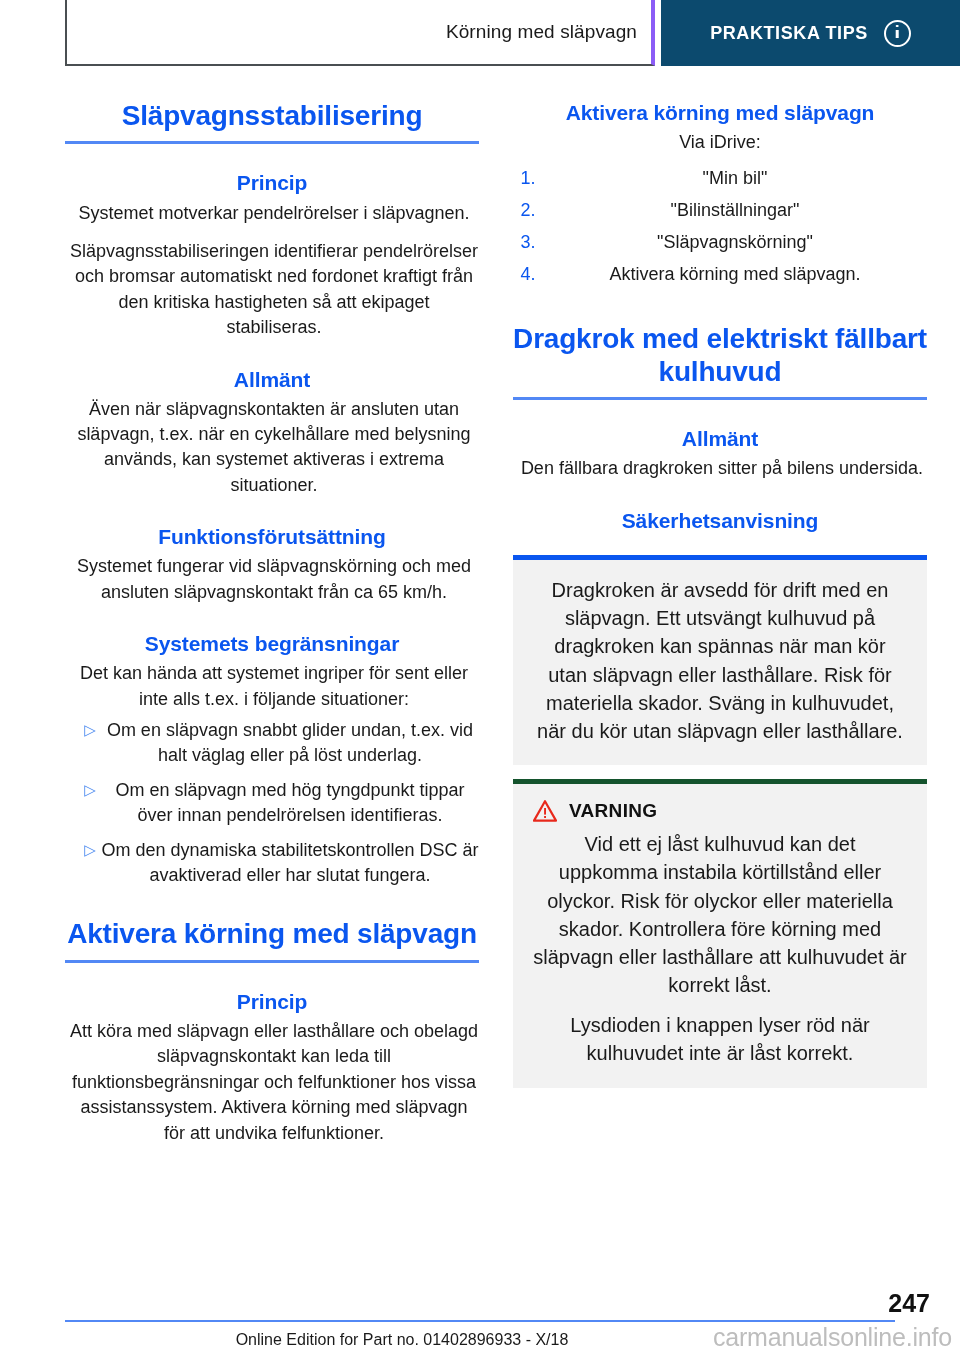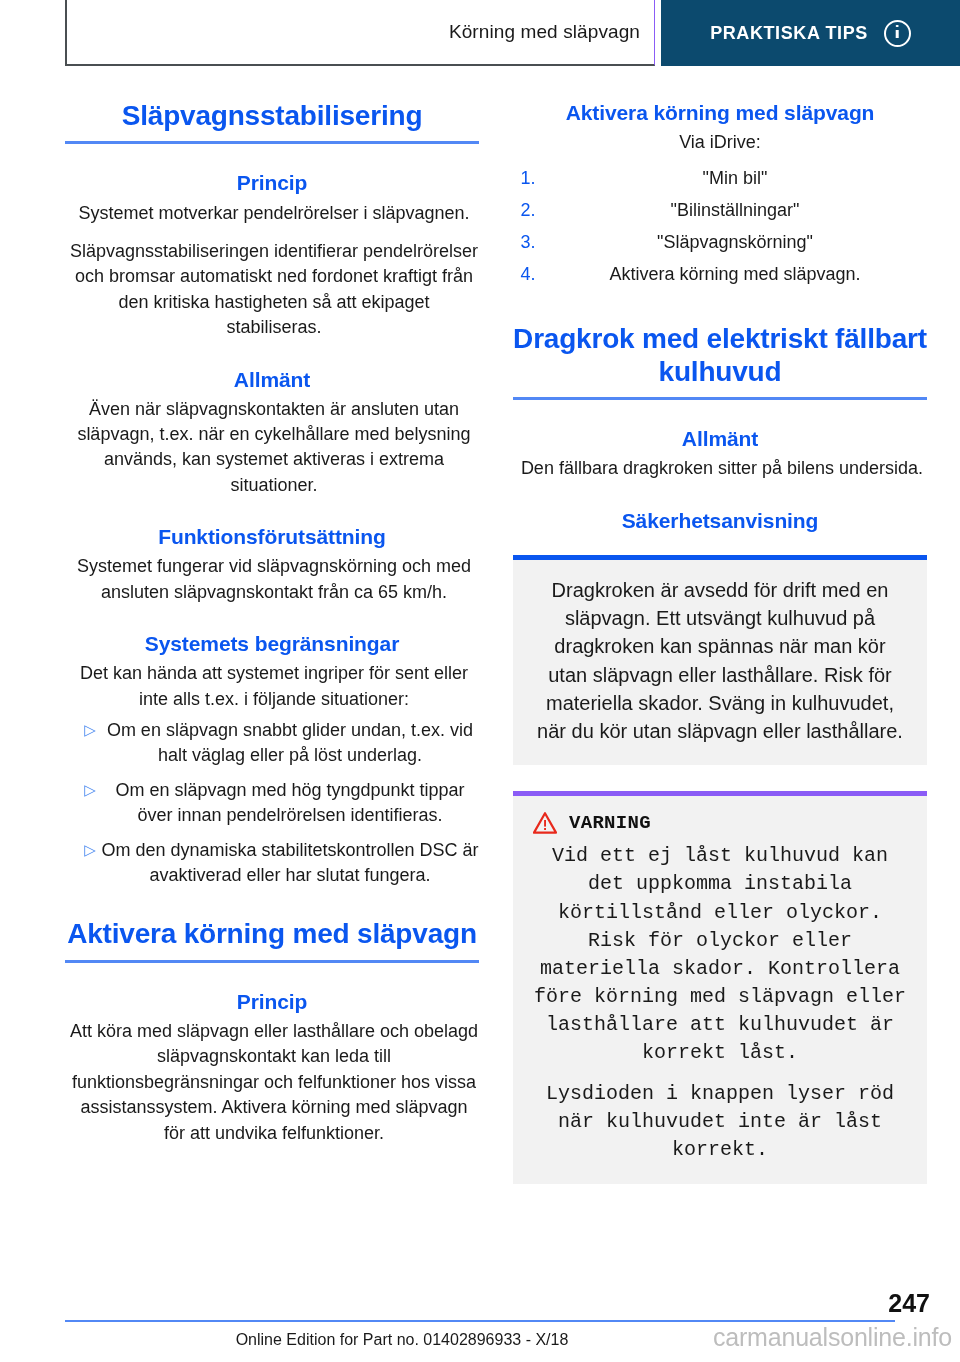--- a/index.html
+++ b/index.html
@@ -24,21 +24,21 @@
     height: 70px;
   }
   .header-box {
     position: absolute;
     left: 65px;
     top: 0;
     width: 590px;
     height: 66px;
     border-left: 2px solid #4a4f52;
     border-bottom: 2px solid #4a4f52;
-    border-right: 1px solid #8b5cf6;
+    border-right: 4px solid #8b5cf6;
     box-sizing: border-box;
     display: flex;
     align-items: center;
     justify-content: flex-end;
     padding-left: 20px;
   }
   .header-chapter {
     font-size: 19px;
     color: #1a1a1a;
     padding-right: 14px;
@@ -191,21 +191,21 @@
   .num-text { flex: 1; }
 
   
   .notice {
     background: #f2f2f2;
     padding: 16px 20px 20px 20px;
     box-sizing: border-box;
     margin-top: 22px;
   }
   .notice.anvisning { border-top: 5px solid #0a56ef; }
-  .notice.varning   { border-top: 5px solid #8b5cf6; margin-top: 26px; font-family: Liberation Mono, monospace; }
+  .notice.varning   { border-top: 5px solid #14532d; margin-top: 14px; }
   .notice-head {
     display: flex;
     align-items: center;
     gap: 12px;
     margin-bottom: 8px;
   }
   .warn-triangle {
     flex: none;
     width: 24px;
     height: 22px;

